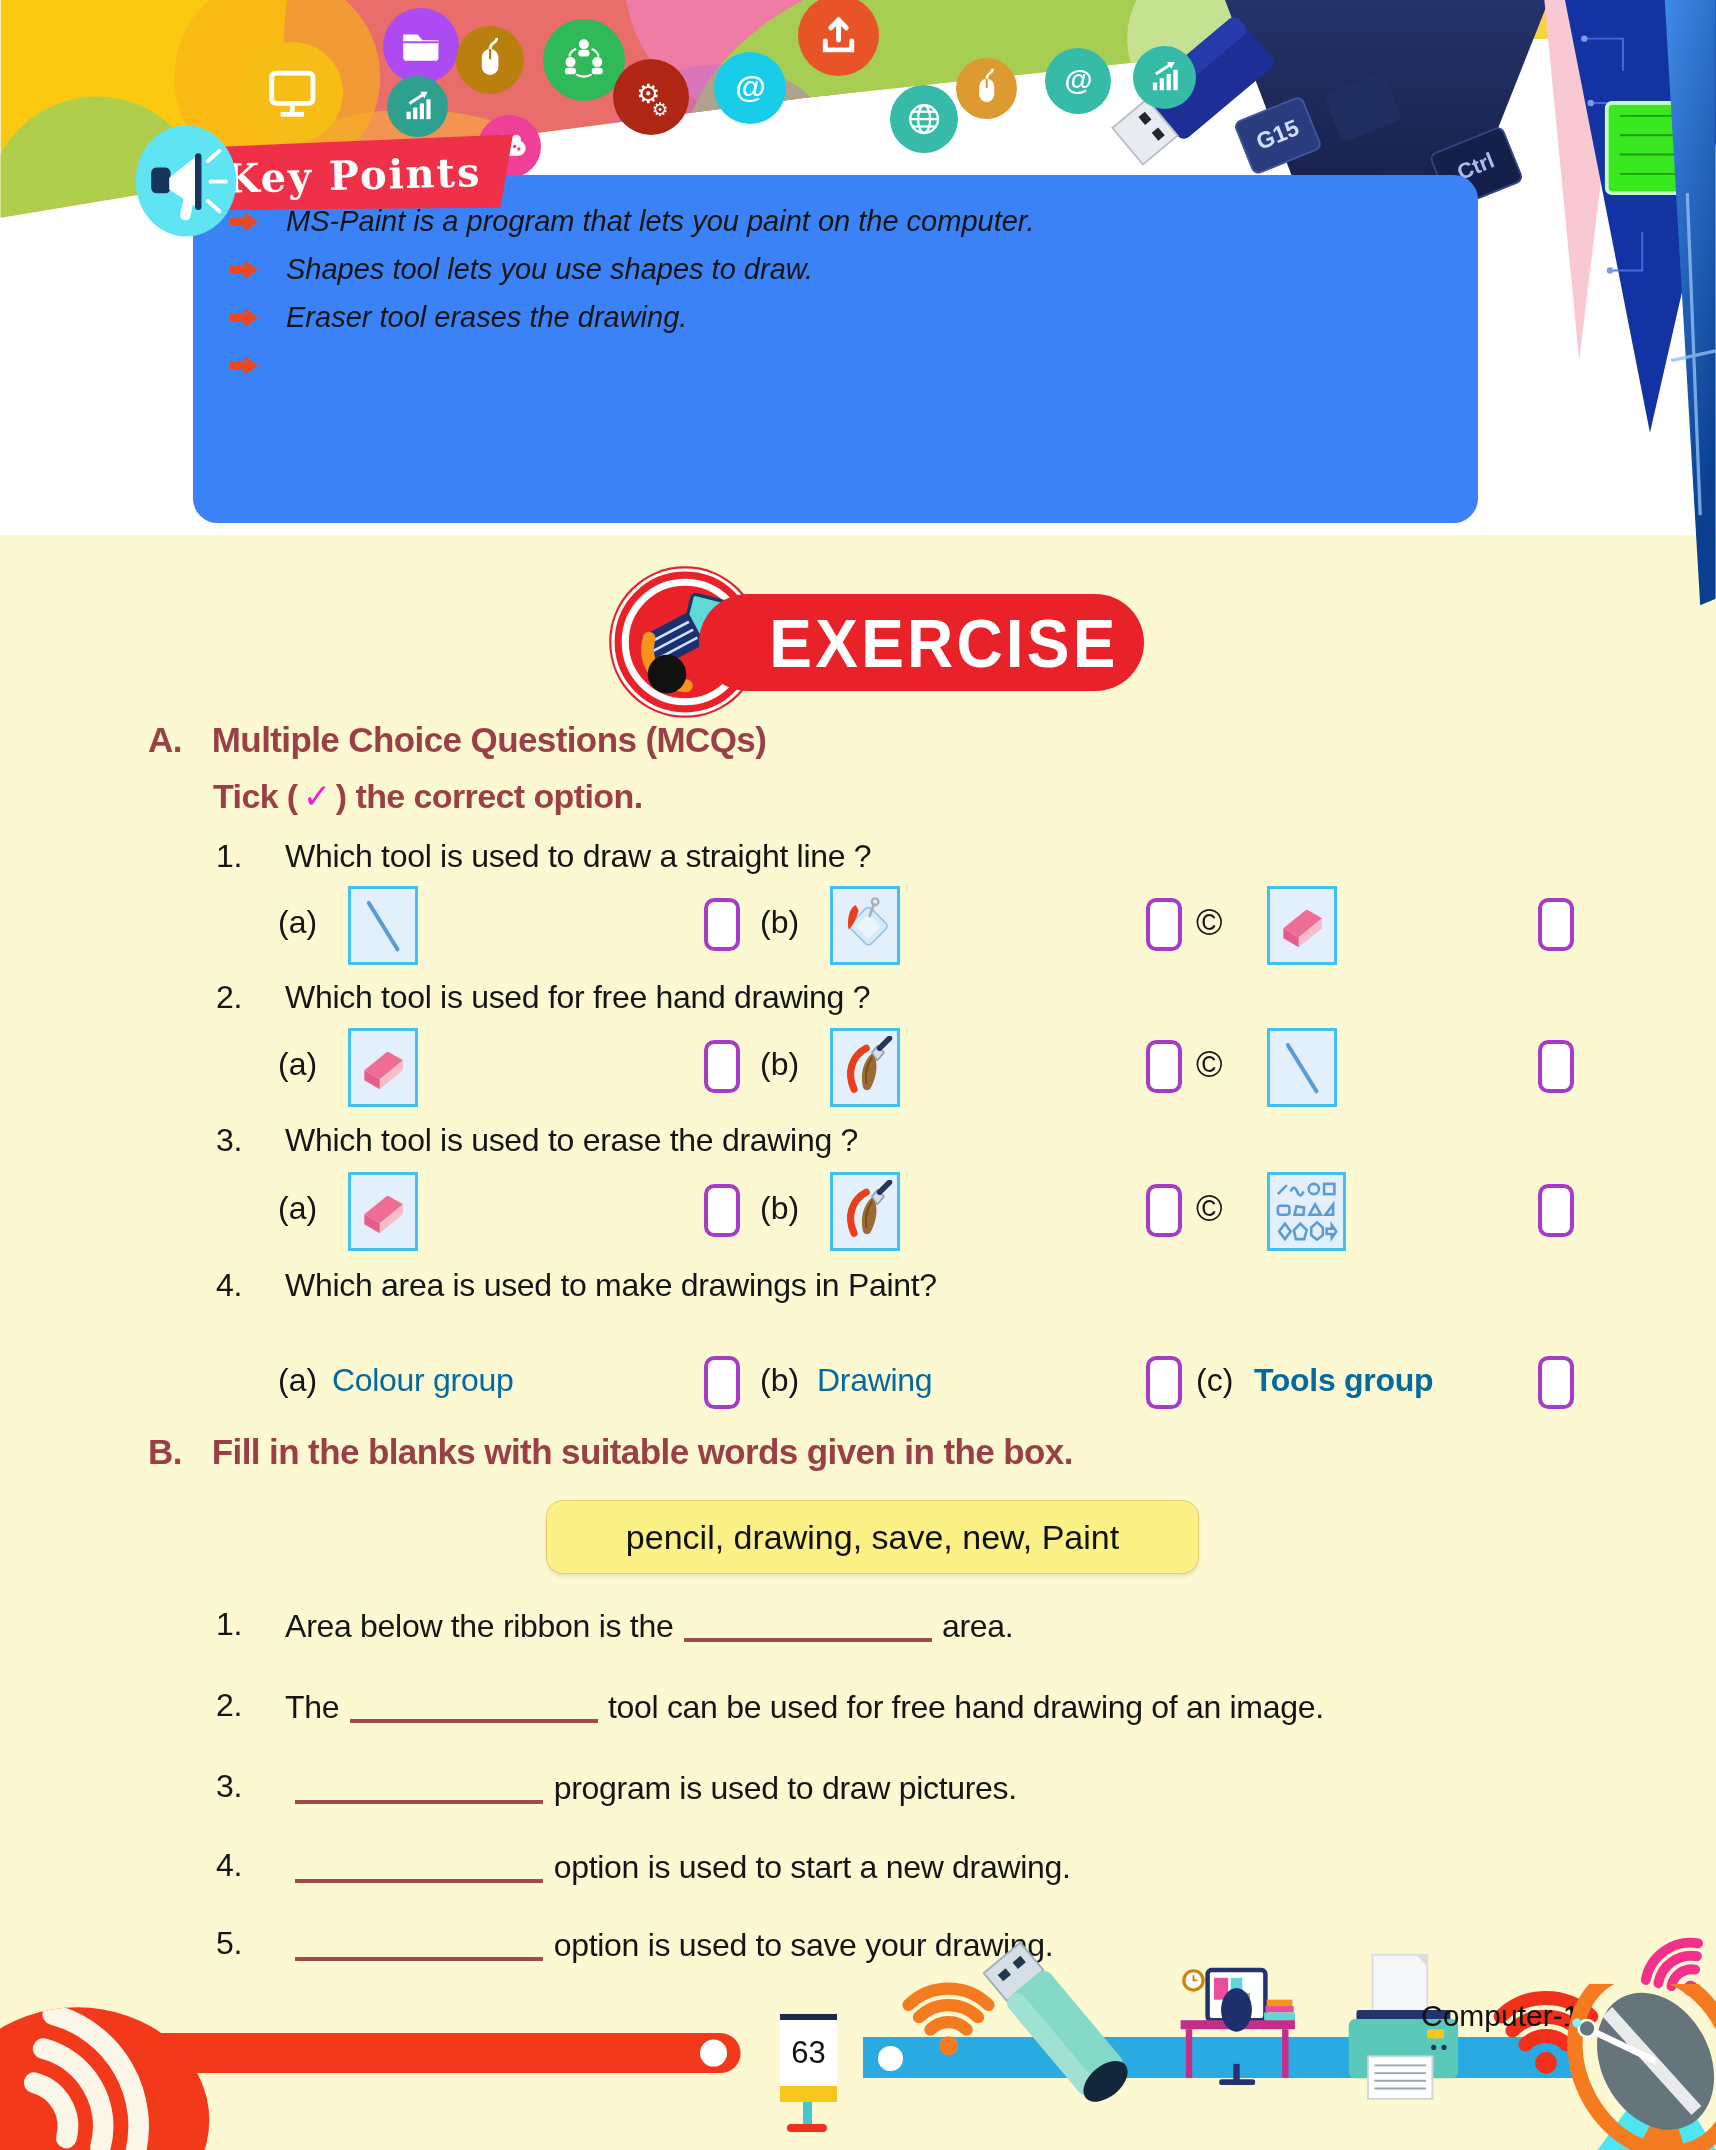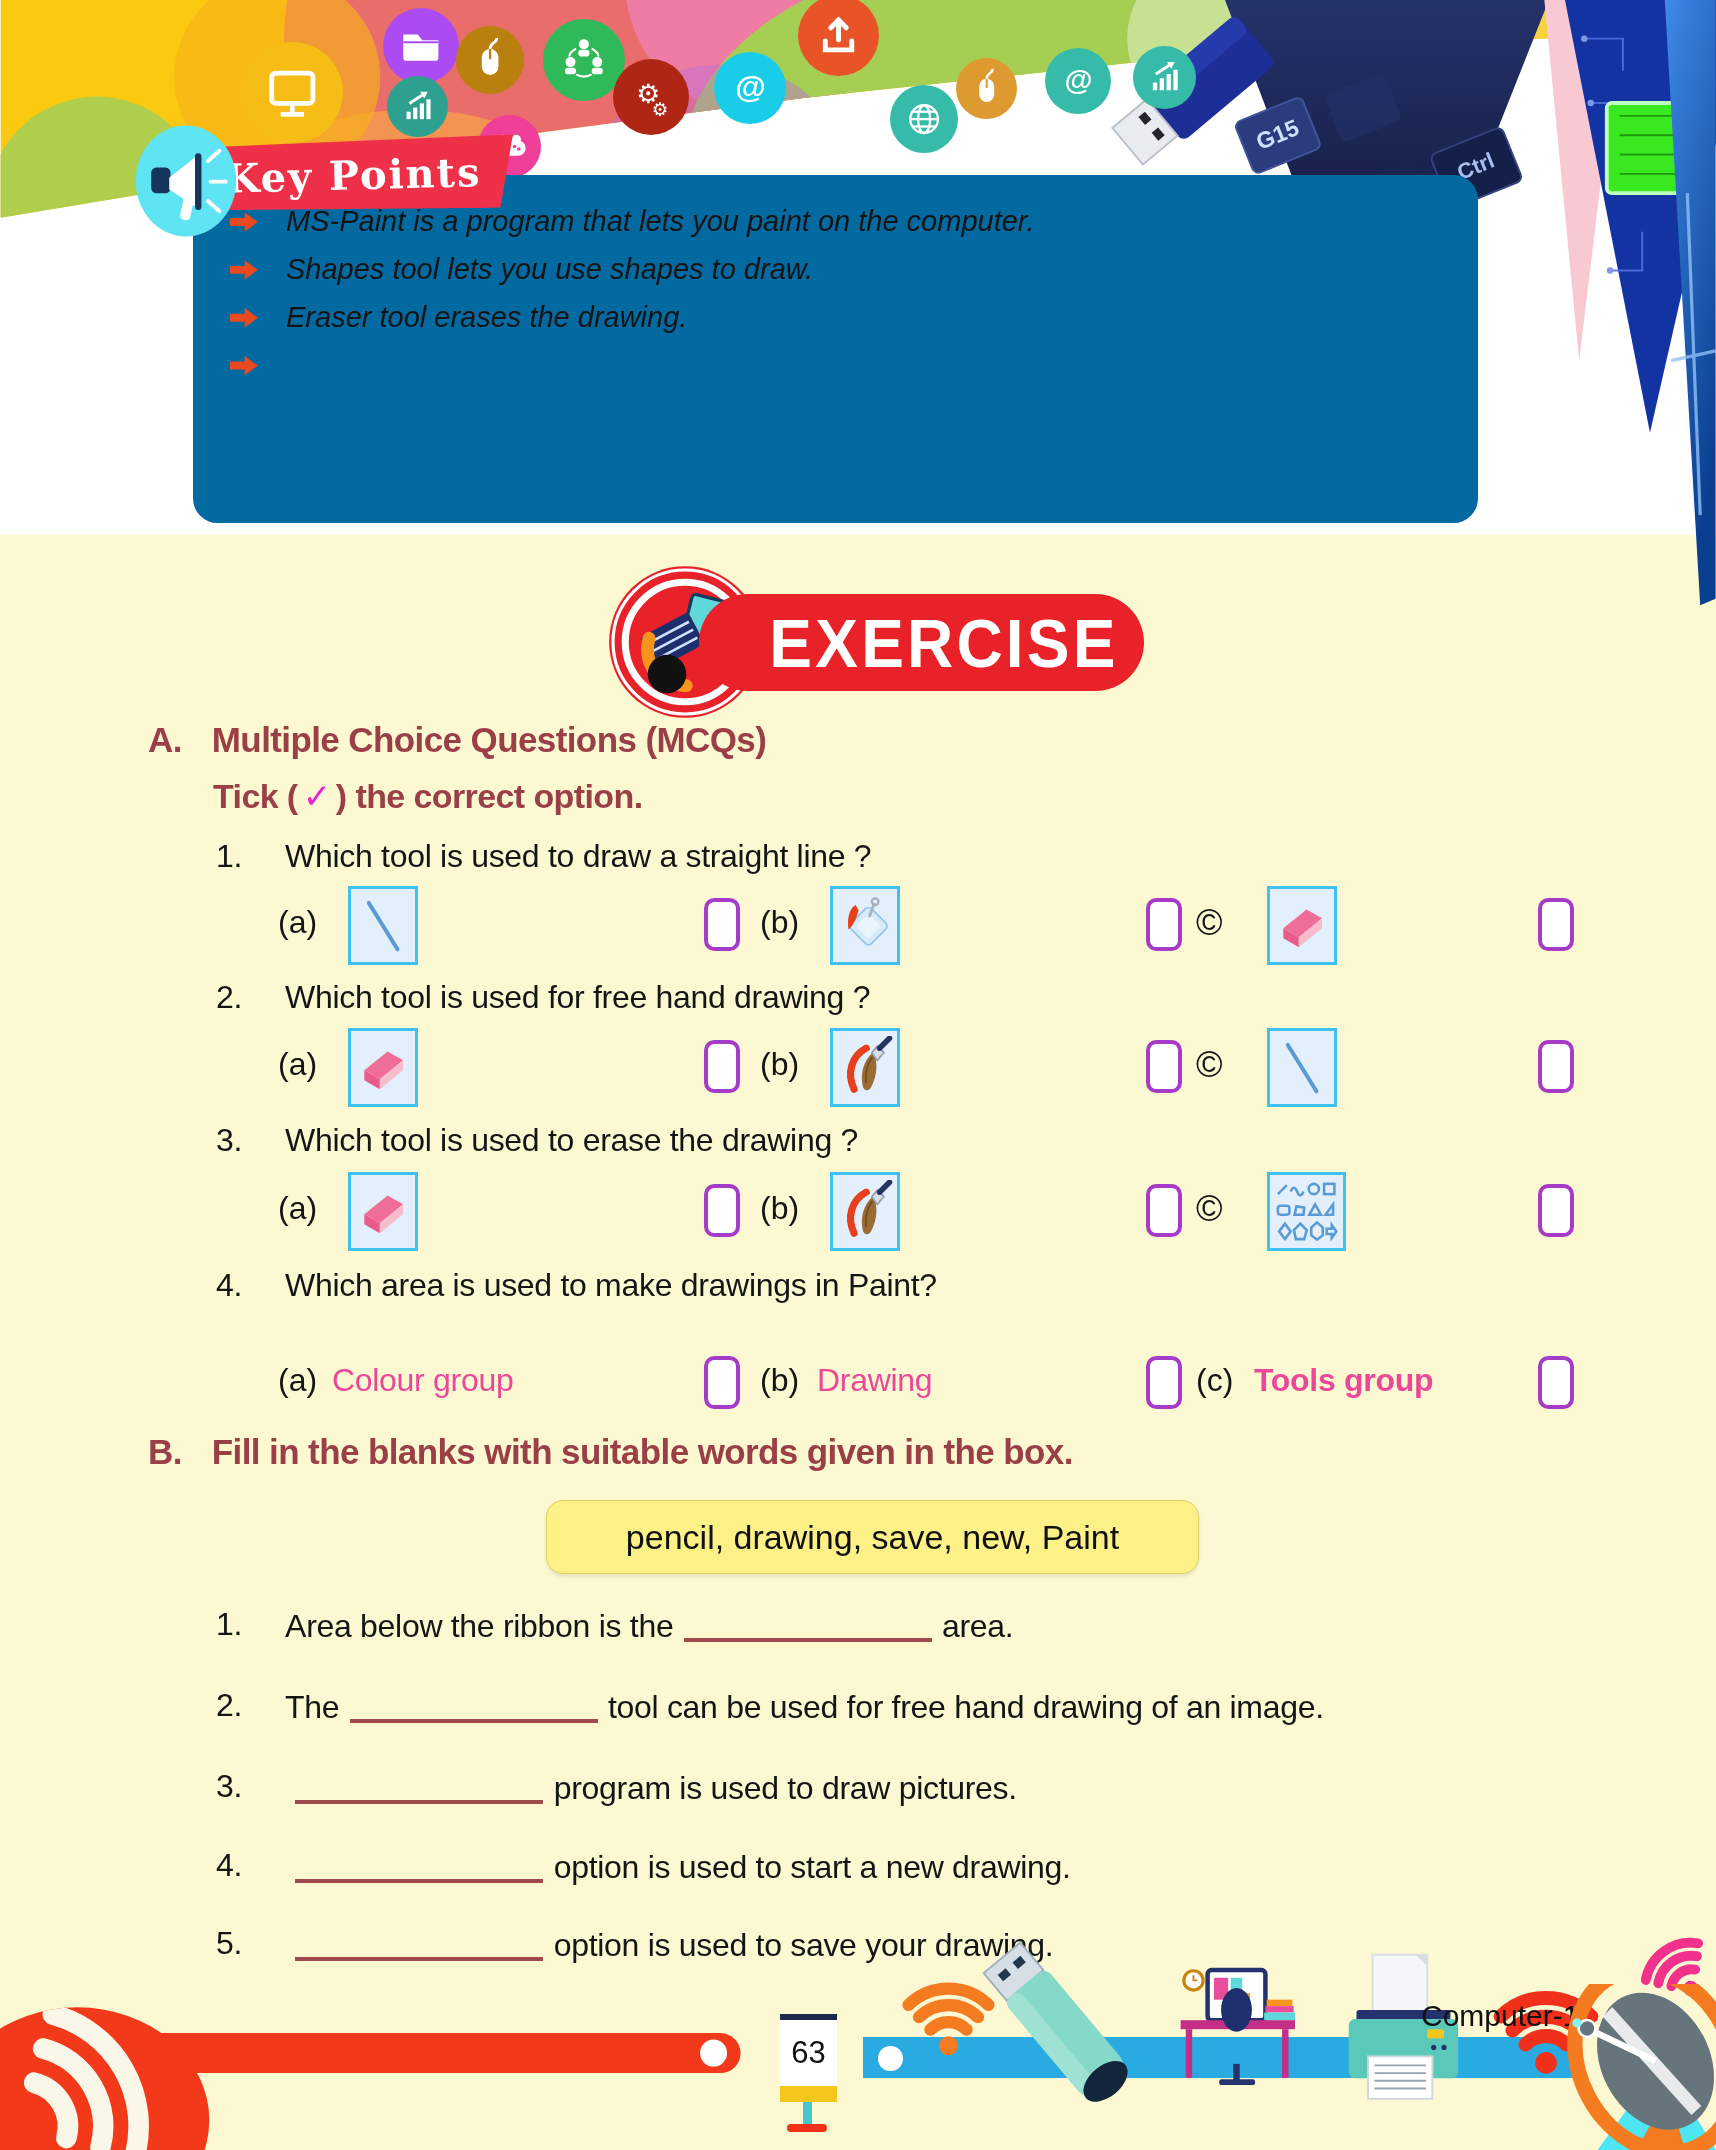--- a/index.html
+++ b/index.html
@@ -18,21 +18,21 @@
   .bi-people{left:543px;top:19.3px;width:82px;height:82px;background:#2FB958;}
   .bi-gears{left:613px;top:59px;width:76px;height:76px;background:#AF2714;}
   .bi-at1{left:714px;top:52px;width:72px;height:72px;background:#19CDE8;}
   .bi-upload{left:798px;top:-5.2px;width:81px;height:81px;background:#E85427;}
   .bi-globe{left:890px;top:85px;width:68px;height:68px;background:#35BBA8;}
   .bi-mouse2{left:956px;top:58px;width:61px;height:61px;background:#DC9A31;}
   .bi-at2{left:1045px;top:48px;width:66px;height:66px;background:#35BBA8;}
   .bi-chart2{left:1133px;top:46px;width:63px;height:63px;background:#35BBA8;}
 
   
-  .kp-box{position:absolute;left:193px;top:175px;width:1285px;height:348px;background:#0369a1;border-radius:24.5px;}
+  .kp-box{position:absolute;left:193px;top:175px;width:1285px;height:348px;background:#3b82f6;border-radius:24.5px;}
   .kp-list{position:absolute;left:37px;top:27px;width:1211px;margin:0;padding:0;list-style:none;}
   .kp-item{display:flex;gap:28px;margin-bottom:9px;font-style:italic;font-size:29px;line-height:1.34;color:#141414;}
   .kp-arrow{flex:0 0 28px;height:22px;margin-top:9px;background:#E8491F;
             clip-path:polygon(0 32%,52% 32%,52% 6%,100% 50%,52% 94%,52% 68%,0 68%);}
   .kp-banner{position:absolute;left:153px;top:139px;width:361px;height:73px;background:#EE3148;
              transform:rotate(-1.5deg);clip-path:polygon(0 8%,100% 0,96% 100%,2% 92%);
              display:flex;align-items:center;justify-content:center;}
   .kp-title{font-family:"DejaVu Serif",serif;font-weight:bold;font-size:40px;color:#fff;letter-spacing:1.9px;padding-left:39px;}
   .megaphone{position:absolute;left:128px;top:121px;}
 
@@ -50,21 +50,21 @@
   .h-b{left:148px;top:1432px;}
 
   
   .q{position:absolute;left:216px;display:flex;gap:43px;font-size:32px;color:#151515;letter-spacing:-0.3px;}
   .q1{top:838px;}.q2{top:979px;}.q3{top:1122px;}.q4{top:1267px;}
   .opts{position:absolute;left:0;width:1716px;height:86px;}
   .o1{top:885px;}.o2{top:1027px;}.o3{top:1171px;}.o4{top:1343px;}
   .ol{position:absolute;top:19.3px;font-size:32px;color:#151515;}
   .ol-a{left:278px;}.ol-b{left:760px;}.ol-c{left:1196px;}
   .ol-sym{font-size:36px;top:17px;}
-  .otext{position:absolute;top:19.3px;font-size:32px;color:#ec4899;letter-spacing:-0.3px;}
+  .otext{position:absolute;top:19.3px;font-size:32px;color:#0369a1;letter-spacing:-0.3px;}
   .ot-a{left:332px;}.ot-b{left:817px;}.ot-c{left:1254px;font-weight:bold;}
   .ibox{position:absolute;top:1.3px;width:70px;height:79px;background:#E3F0FC;border:3.2px solid #3FC2F2;
         display:flex;align-items:center;justify-content:center;box-sizing:border-box;}
   .ibox svg{width:88%;height:88%;}
   .ib-a{left:348px;}.ib-b{left:830px;}.ib-c{left:1267px;}
   .ibox.shapes{width:79px;}
   .chk{position:absolute;top:13px;width:36px;height:53px;background:#fff;border:4.5px solid #A63BC8;border-radius:10.3px;box-sizing:border-box;}
   .ck-a{left:704px;}.ck-b{left:1146px;}.ck-c{left:1538px;}
 
   

